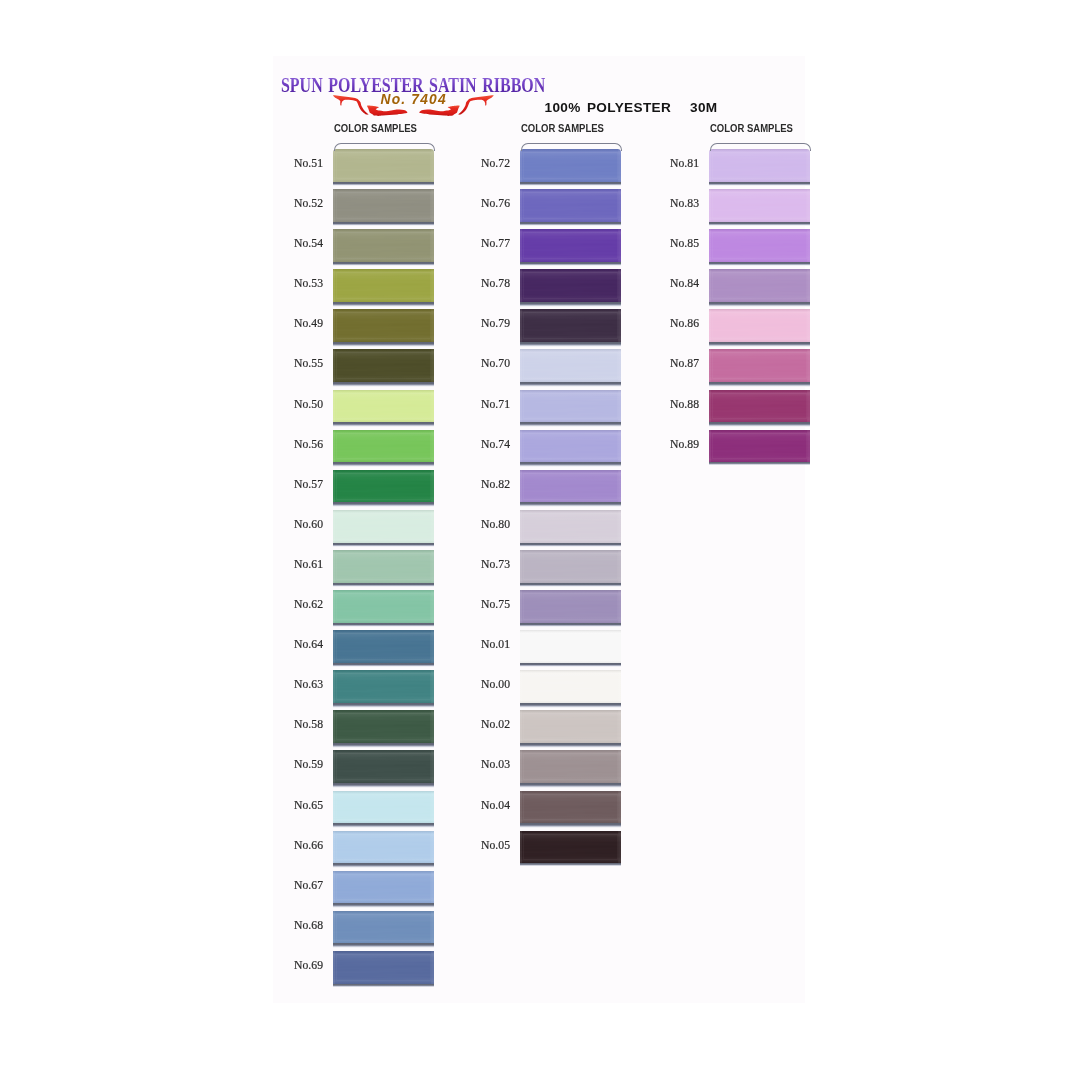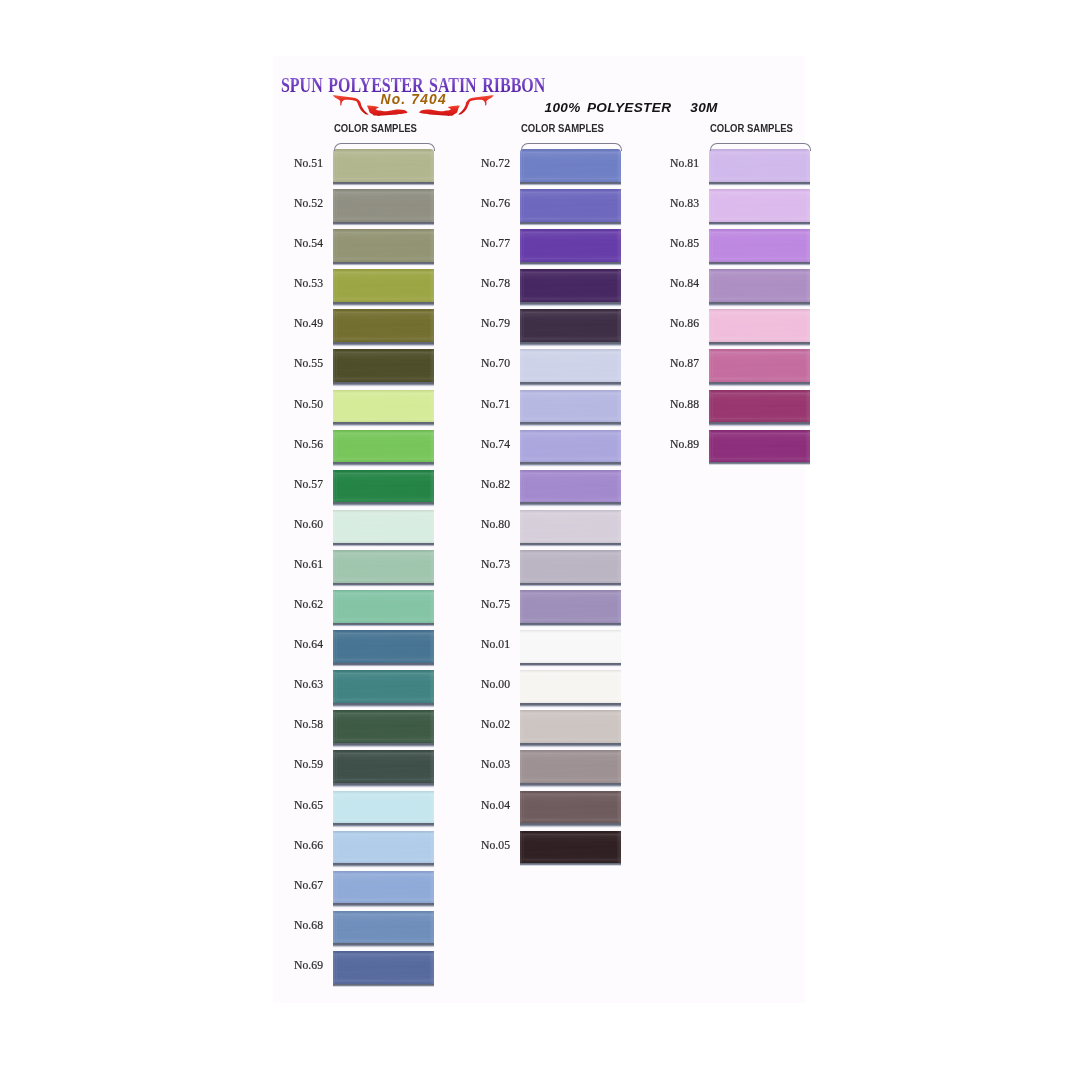--- a/index.html
+++ b/index.html
@@ -18,21 +18,21 @@
          transform:scaleX(0.742);transform-origin:0 0;word-spacing:2.2px;
          background:linear-gradient(180deg,#8f68d9 0%,#7442c6 40%,#5726a8 78%,#4a1c9e 100%);
          -webkit-background-clip:text;background-clip:text;color:transparent;}
   #ribbon-deco{position:absolute;left:57px;top:37px;width:166.7px;height:30px;}
   #ribbon-deco svg{display:block;width:166.7px;height:30px;}
   #article-no{position:absolute;left:107.5px;top:37.1px;
          font-family:"Liberation Sans",sans-serif;font-style:italic;font-weight:700;
          font-size:13.8px;line-height:14px;color:#a16207;white-space:nowrap;
          letter-spacing:1.2px;z-index:3;}
   #spec{position:absolute;left:271.5px;top:44.6px;
-         font-family:"Liberation Sans",sans-serif;font-style:italic;font-weight:700;
+         font-family:"Liberation Sans",sans-serif;font-weight:700;
          font-size:13.6px;line-height:14px;color:#141414;white-space:pre;
          letter-spacing:0.34px;word-spacing:2.2px;}
 
   .column{position:absolute;top:0;}
   .col-heading{position:absolute;top:66.2px;width:100px;left:0;text-align:center;
       font-family:"Liberation Sans",sans-serif;font-weight:700;font-size:11.6px;
       line-height:11.6px;color:#2b2b2b;white-space:nowrap;
       transform:scaleX(0.82);transform-origin:50% 0;}
   .stack{position:absolute;top:88px;left:8px;width:100.5px;}
   .swatch{position:relative;width:100.5px;height:40.1px;}

